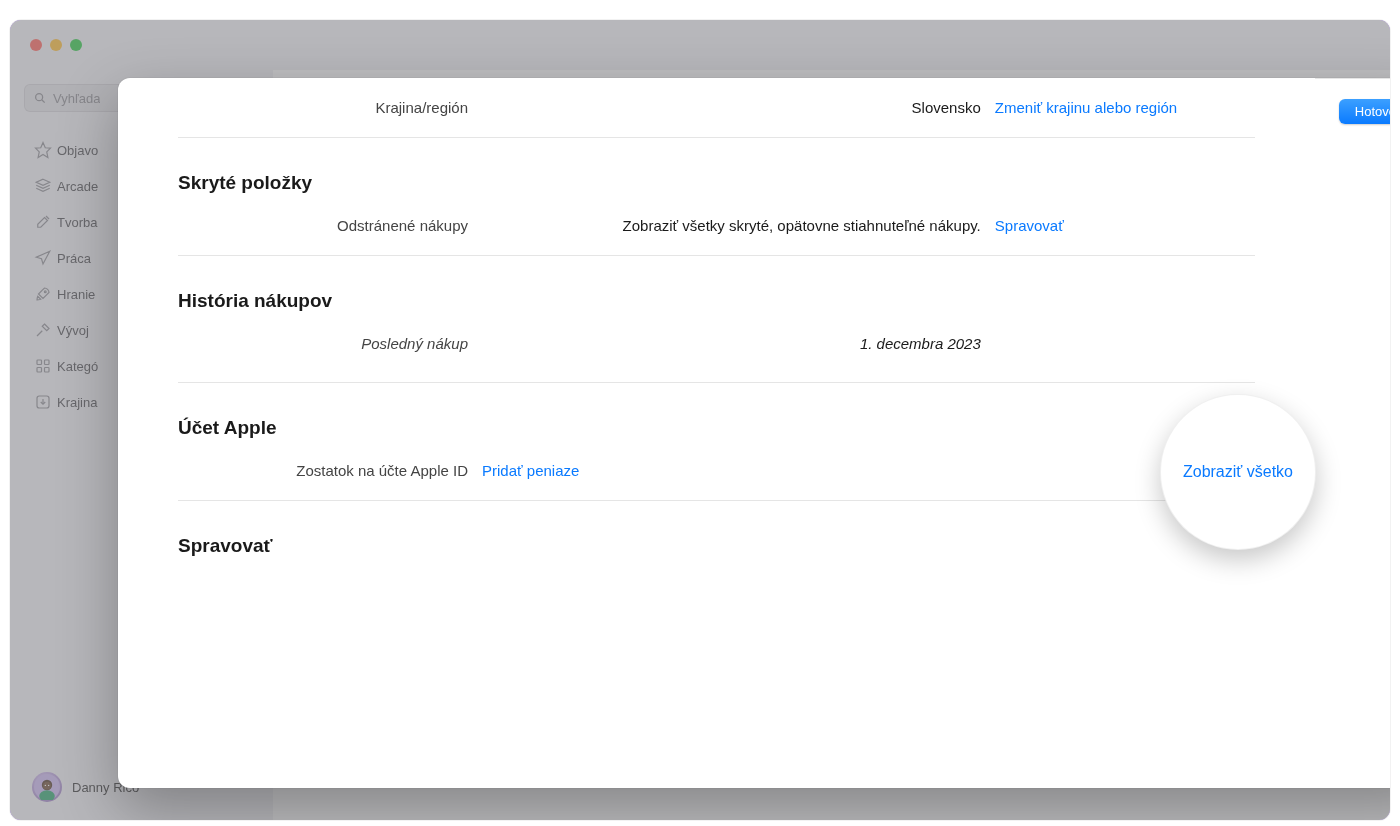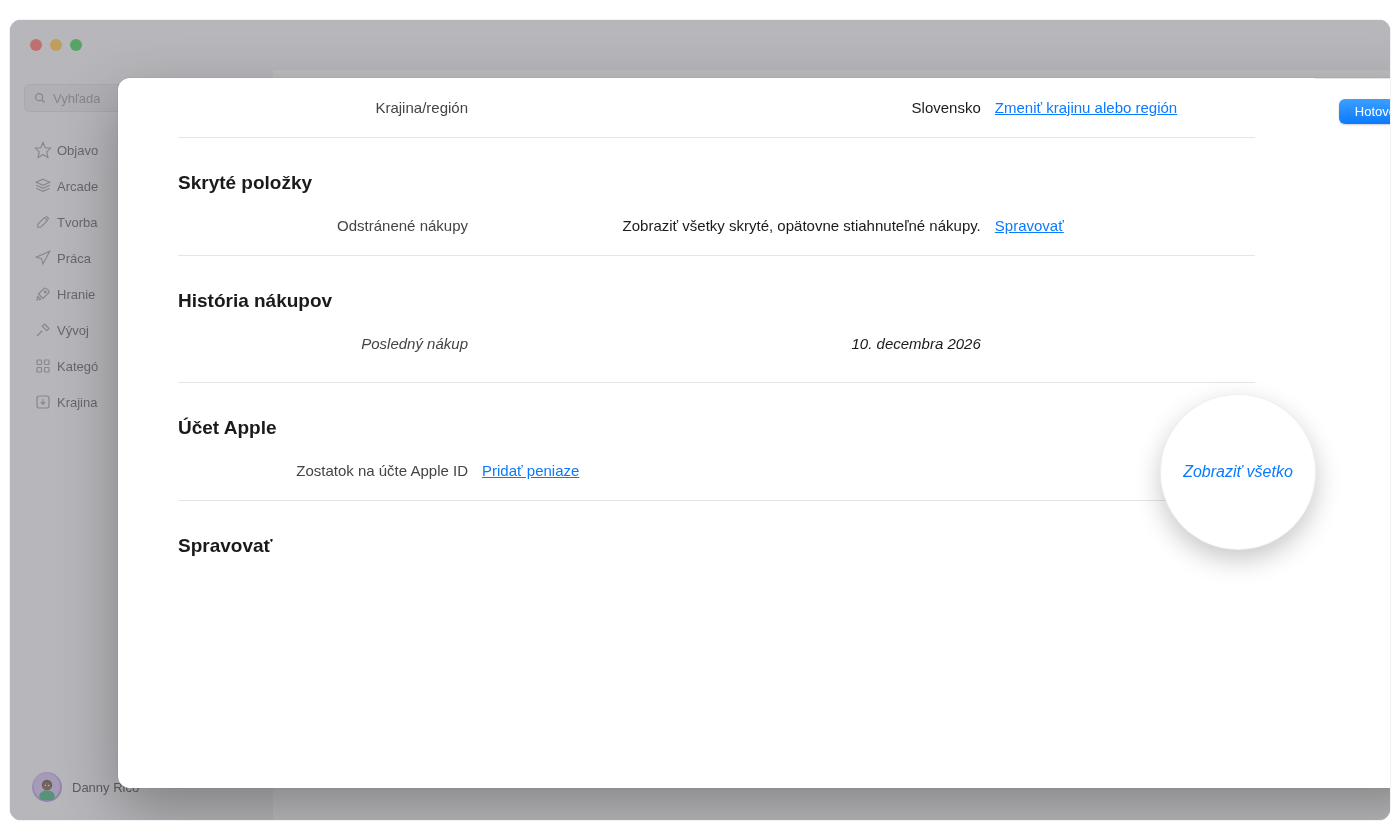--- a/index.html
+++ b/index.html
@@ -40,32 +40,32 @@
   
   .dim { position: absolute; inset: 0; background: rgba(130,130,135,0.52); border-radius: 11px; }
 
   
   .modal { position: absolute; top: 58px; left: 108px; width: 1318px; height: 710px; background: #fff; border-radius: 12px; box-shadow: 0 22px 60px rgba(0,0,0,0.30), 0 0 0 1px rgba(0,0,0,0.03); overflow: hidden; display: flex; }
 
   .modal-body { flex: 1; padding: 18px 60px 0 60px; overflow: hidden; }
   .row-grid { display: grid; grid-template-columns: 290px 1fr 260px; align-items: start; column-gap: 14px; padding: 3px 0 21px 0; }
   .row-label { text-align: right; font-size: 15px; color: #444; }
   .row-value { text-align: right; font-size: 15px; color: #1a1a1a; }
-  .row-action { text-align: left; font-size: 15px; color: #0a7aff; cursor: pointer; text-decoration: underline; }
+  .row-action { text-align: left; font-size: 15px; color: #0a7aff; cursor: pointer; }
 
   .divider { height: 1px; background: rgba(0,0,0,0.10); margin: 0 0 0 0; }
 
   .sec-title { font-size: 19px; font-weight: 600; color: #1a1a1a; padding: 34px 0 20px 0; }
   .sec-title.tight { padding-top: 34px; }
 
   .modal-footer { height: 66px; border-top: 1px solid rgba(0,0,0,0.10); display: flex; align-items: center; justify-content: flex-end; padding: 0 24px; background:#fff; }
   .done-btn { background: linear-gradient(180deg,#3ca0ff,#0a7aff); color: #fff; font-size: 13px; border: none; border-radius: 6px; padding: 5px 16px; box-shadow: 0 1px 2px rgba(0,0,0,0.2); cursor: pointer; }
 
   
-  .spotlight { position: absolute; width: 156px; height: 156px; border-radius: 50%; top: 316px; right: 120px; box-shadow: 0 0 0 9999px rgba(255,255,255,0.0), 0 10px 26px rgba(0,0,0,0.22); border: 1px solid rgba(0,0,0,0.06); background: #fff; display: flex; align-items: center; justify-content: center; pointer-events: none; font-style: italic; }
+  .spotlight { position: absolute; width: 156px; height: 156px; border-radius: 50%; top: 316px; right: 120px; box-shadow: 0 0 0 9999px rgba(255,255,255,0.0), 0 10px 26px rgba(0,0,0,0.22); border: 1px solid rgba(0,0,0,0.06); background: #fff; display: flex; align-items: center; justify-content: center; pointer-events: none; }
   .spotlight-text { font-size: 16px; color: #0a7aff; }
   
 </style>
 </head>
 <body>
 
 <div class="window">
 
   <div class="titlebar">
     <div class="traffic">
@@ -201,21 +201,21 @@
       <div class="row-grid">
         <div class="row-label">Odstránené nákupy</div>
         <div class="row-value">Zobraziť všetky skryté, opätovne stiahnuteľné nákupy.</div>
         <div class="row-action">Spravovať</div>
       </div>
       <div class="divider"></div>
 
       <div class="sec-title tight">História nákupov</div>
       <div class="row-grid" style="padding-bottom:30px;font-style:italic;">
         <div class="row-label">Posledný nákup</div>
-        <div class="row-value">10. decembra 2026</div>
+        <div class="row-value">1. decembra 2023</div>
         <div class="row-action" style="visibility:hidden">.</div>
       </div>
       <div class="divider"></div>
 
       <div class="sec-title tight">Účet Apple</div>
       <div class="row-grid">
         <div class="row-label">Zostatok na účte Apple ID</div>
         <div class="row-action">Pridať peniaze</div>
       </div>
       <div class="divider"></div>

